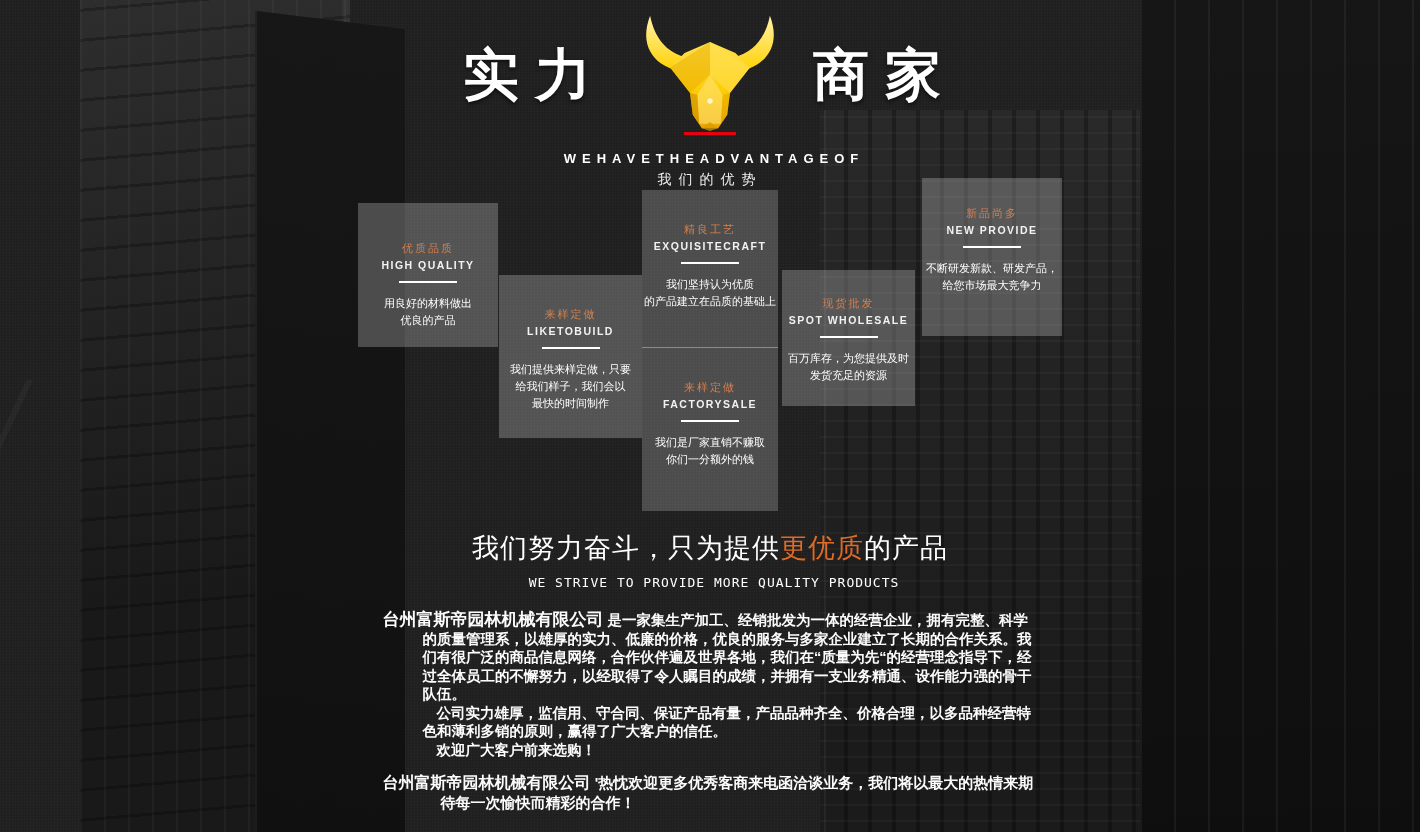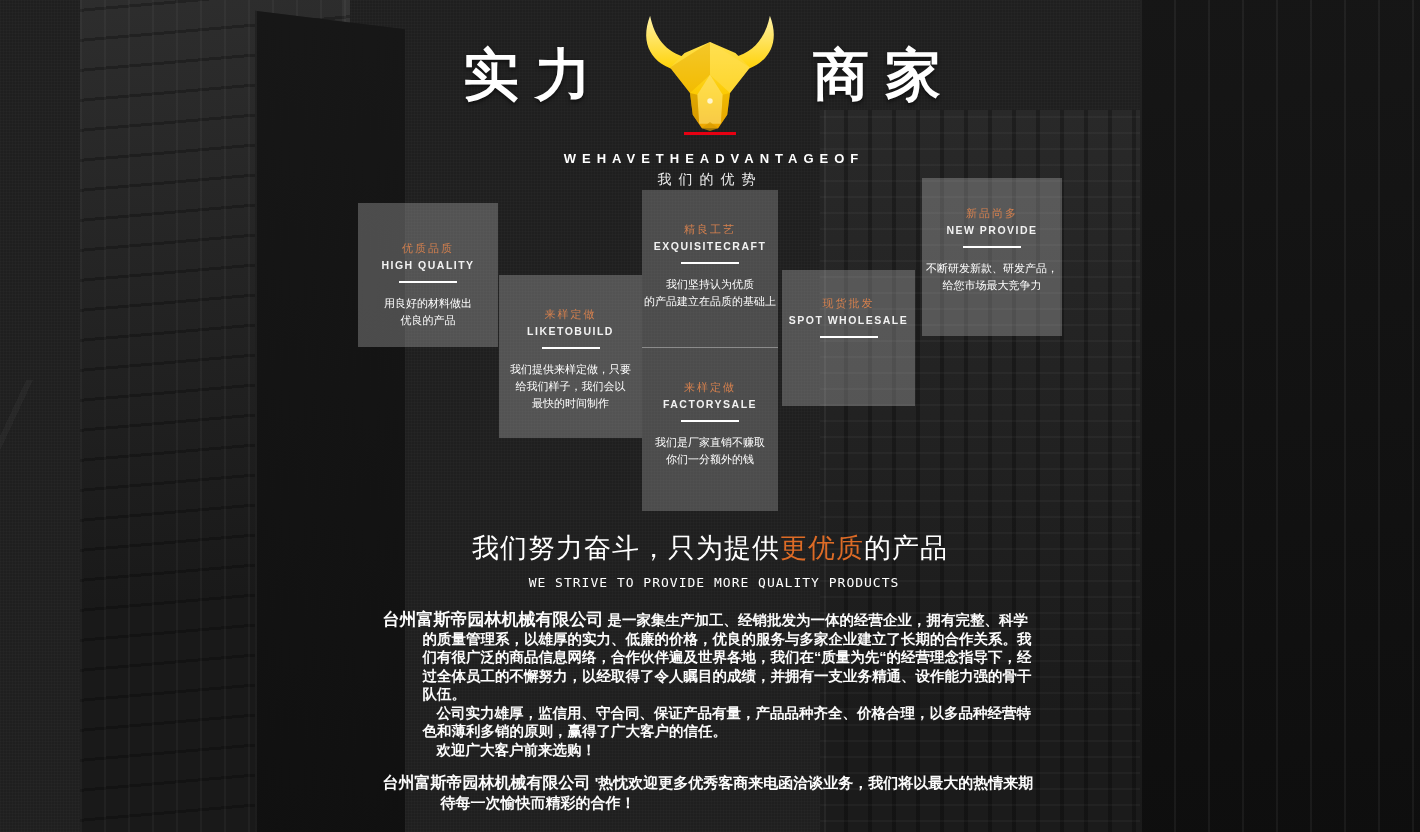--- a/index.html
+++ b/index.html
@@ -164,20 +164,22 @@
       <div class="card-title">来样定做</div>
       <div class="card-en">FACTORYSALE</div>
       <div class="card-divider"></div>
       <div class="card-desc">我们是厂家直销不赚取
 你们一分额外的钱</div>
     </div>
     <div class="card card5">
       <div class="card-title">现货批发</div>
       <div class="card-en">SPOT WHOLESALE</div>
       <div class="card-divider"></div>
+      <div class="card-desc">百万库存，为您提供及时
+发货充足的资源</div>
     </div>
     <div class="card card6">
       <div class="card-title">新品尚多</div>
       <div class="card-en">NEW PROVIDE</div>
       <div class="card-divider"></div>
       <div class="card-desc">不断研发新款、研发产品，
 给您市场最大竞争力</div>
     </div>
   </section>
 

